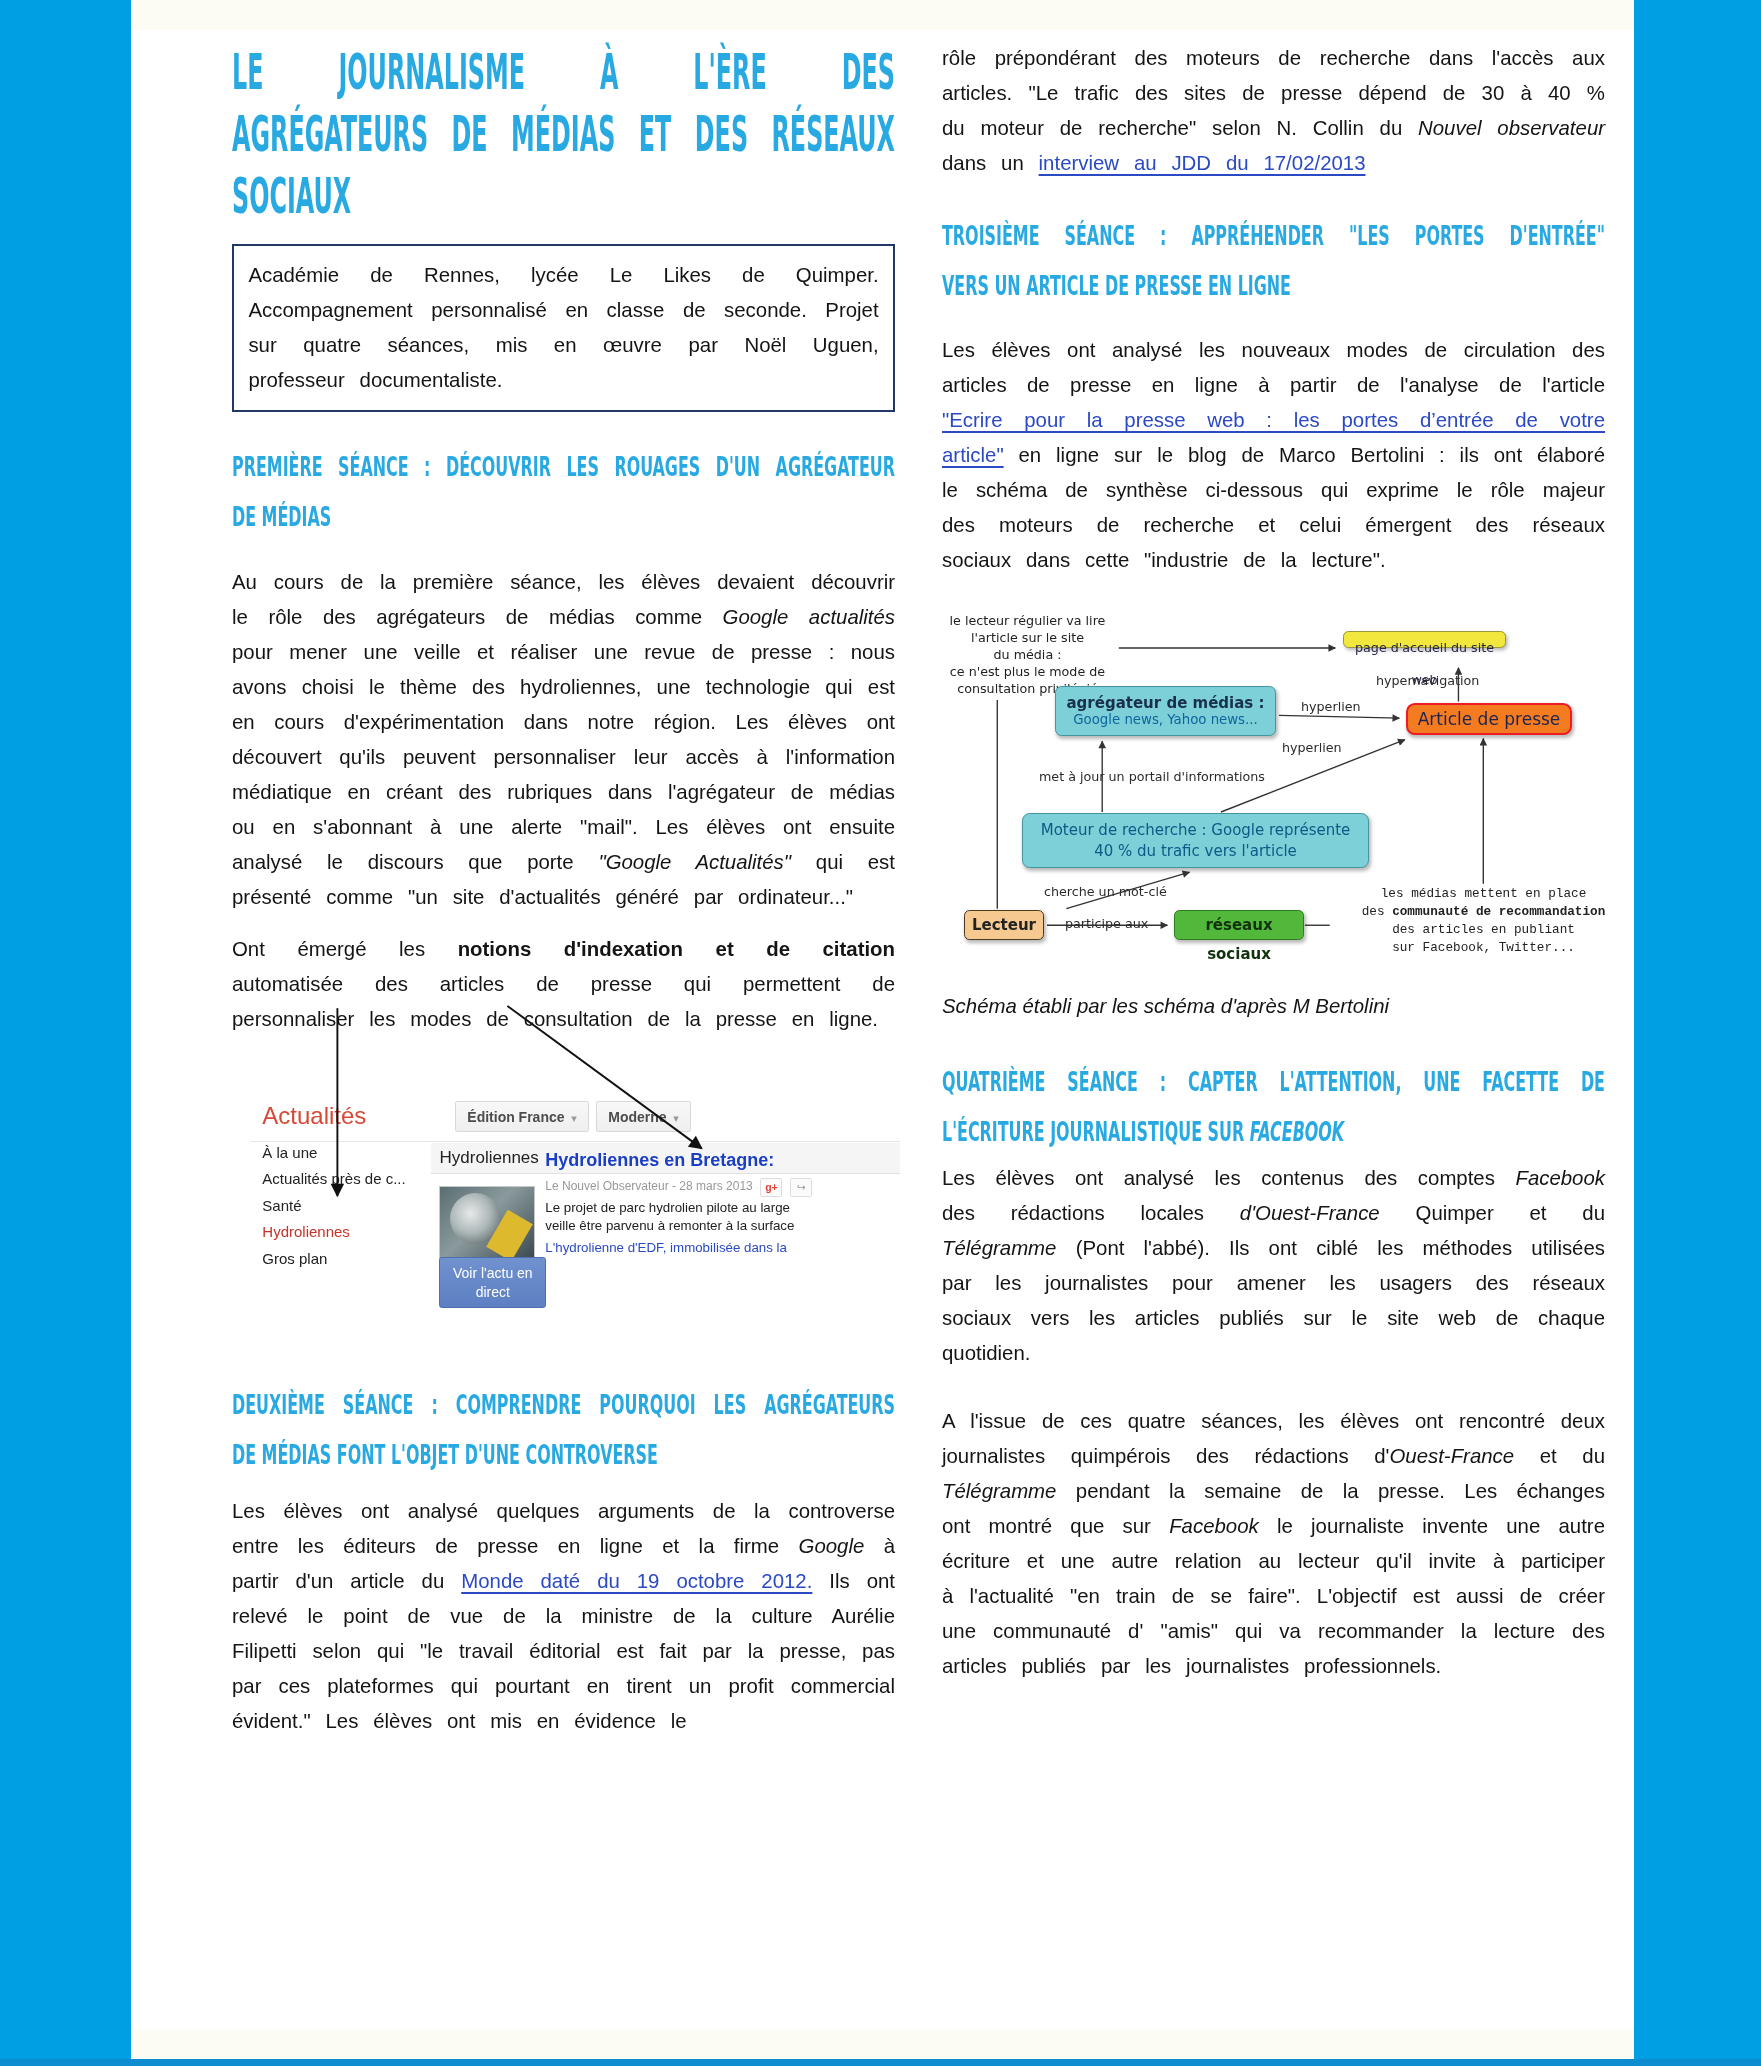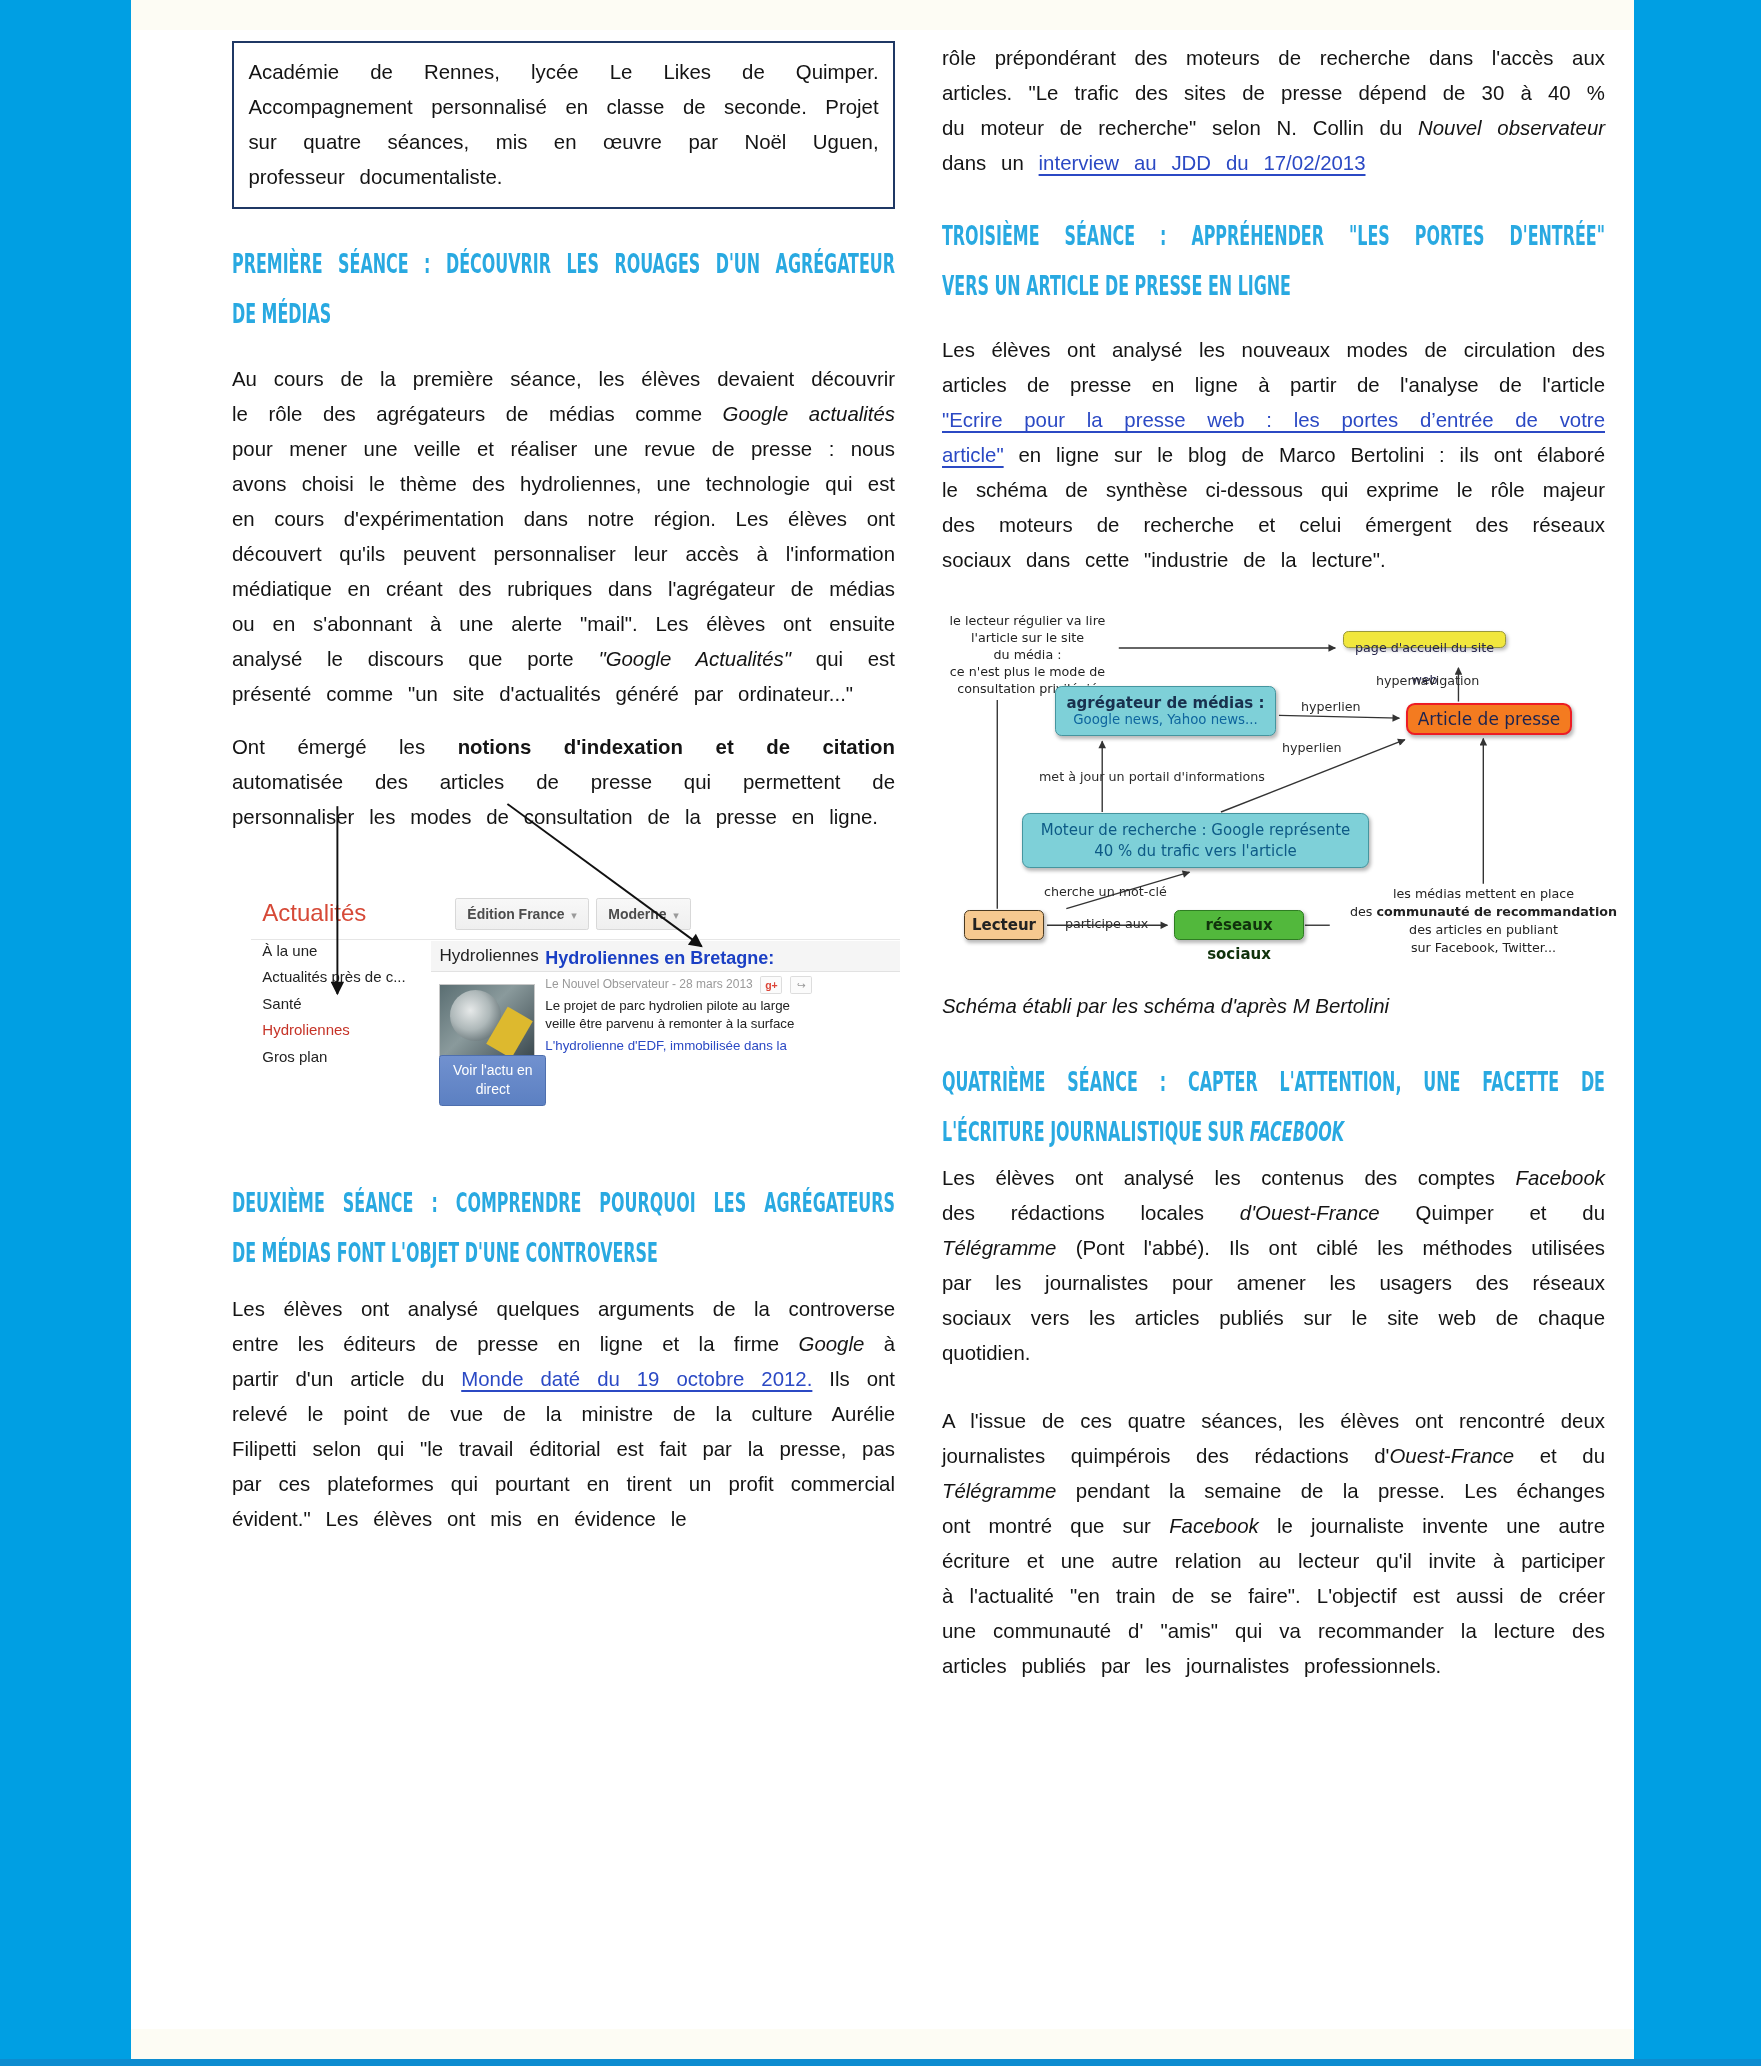--- a/index.html
+++ b/index.html
@@ -96,37 +96,42 @@
               font-size:17px;font-weight:normal;line-height:28px;color:#1b2350;}
   #dg-updates{left:97px;top:163px;}
   #dg-engine{left:80px;top:207px;width:347px;height:55px;background:#7ED0D8;border:1.1px solid #45959f;border-radius:7.7px;
              font-size:15px;line-height:21px;color:#0d5a86;padding-top:5.5px;}
   #dg-keyword{left:102px;top:278px;}
   #dg-reader{left:22px;top:304px;width:80px;height:30px;background:#F6C990;border:1.7px solid #4a3a22;border-radius:5.5px;
              font-size:15px;font-weight:bold;line-height:28px;color:#222;}
   #dg-participe{left:123px;top:310px;}
   #dg-social{left:232px;top:304px;width:130px;height:30px;background:#52B83C;border:1.1px solid #2e7d22;border-radius:5.5px;
              font-size:15px;font-weight:bold;line-height:29px;color:#10320c;}
-  #dg-media{position:absolute;left:387px;top:279px;width:309px;text-align:center;font-size:12.7px;line-height:18px;color:#222;}
+  #dg-media{position:absolute;left:387px;top:279px;width:309px;text-align:center;font-size:12.7px;line-height:18px;color:#222;font-family:Liberation Mono, monospace;}
   #dg-svg{position:absolute;left:0;top:0;}
 </style>
 </head>
 <body>
 
 <div id="page">
   <div class="paper-tint" id="tint-top"></div>
   <div class="paper-tint" id="tint-bottom"></div>
   <div class="side-bar" id="bar-left"></div>
   <div class="side-bar" id="bar-right"></div>
   <div id="bar-bottom"></div>
 
   <div id="content">
 
     <div class="col">
 
+      <div class="title">
+          <div class="ln jfull">LE JOURNALISME À L'ÈRE DES</div>
+          <div class="ln jfull">AGRÉGATEURS DE MÉDIAS ET DES RÉSEAUX</div>
+          <div class="ln">SOCIAUX</div>
+        </div>
 
       <div id="info-box">Académie de Rennes, lycée Le Likes de Quimper. Accompagnement personnalisé en classe de seconde. Projet sur quatre séances, mis en œuvre par Noël Uguen, professeur documentaliste.</div>
 
       <div class="heading" id="h1x">
           <div class="ln jfull">PREMIÈRE SÉANCE : DÉCOUVRIR LES ROUAGES D'UN AGRÉGATEUR</div>
           <div class="ln">DE MÉDIAS</div>
         </div>
 
       <div class="para" id="p1">Au cours de la première séance, les élèves devaient découvrir le rôle des agrégateurs de médias comme <span class="seg-i">Google actualités</span> pour mener une veille et réaliser une revue de presse : nous avons choisi le thème des hydroliennes, une technologie qui est en cours d'expérimentation dans notre région. Les élèves ont découvert qu'ils peuvent personnaliser leur accès à l'information médiatique en  créant des rubriques dans l'agrégateur de médias ou en s'abonnant à une alerte "mail". Les élèves ont ensuite analysé le discours que porte <span class="seg-i">"Google Actualités"</span> qui est présenté comme "un site d'actualités généré par ordinateur..."</div>
 

